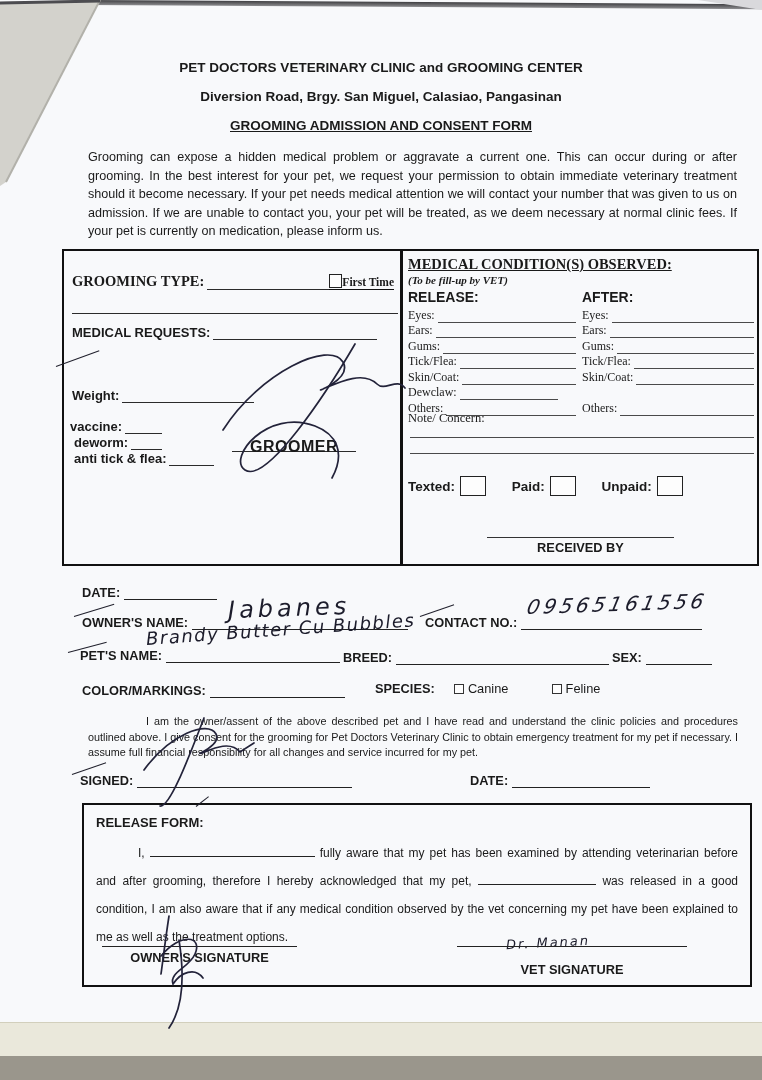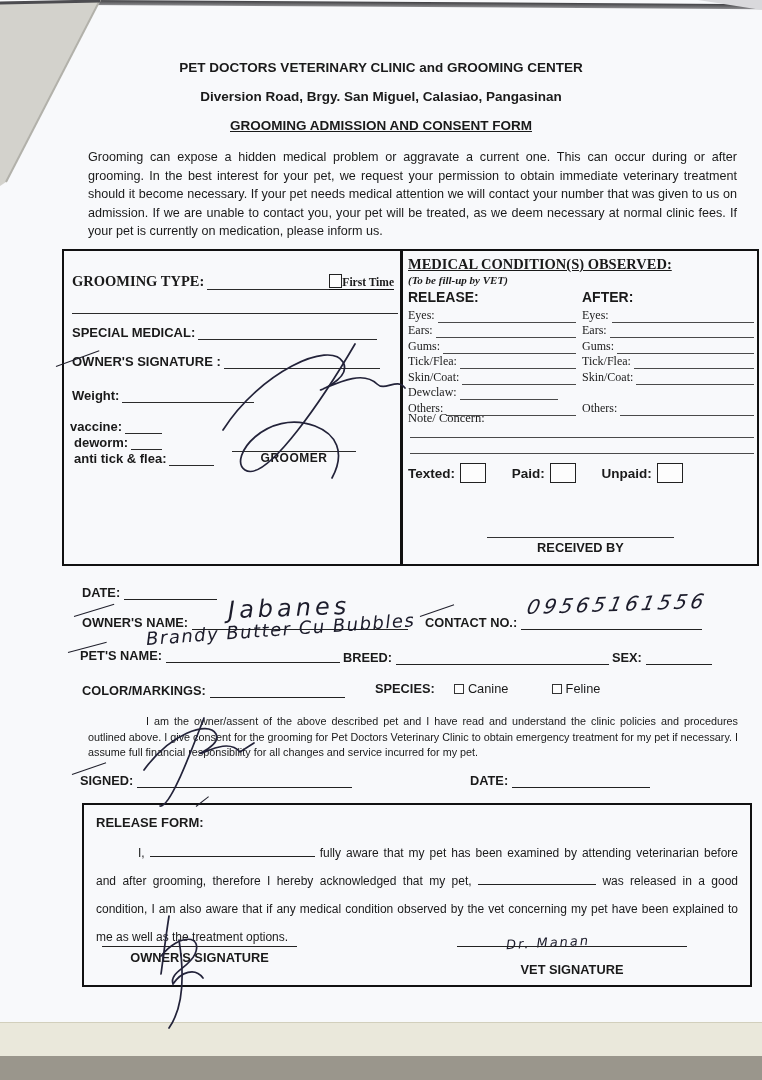--- a/index.html
+++ b/index.html
@@ -82,49 +82,45 @@
     <div class="abs divider"></div>
 
     <div class="abs frow" style="left:8px;top:22px;width:322px;">
       <span class="serif-b">GROOMING TYPE:</span>
       <span class="ln"></span>
       <span class="ft-wrap"><span class="cb"></span><span>First Time</span></span>
     </div>
     <div class="abs lnfix" style="left:8px;top:48px;width:326px;"></div>
 
     <div class="abs frow" style="left:8px;top:74px;width:305px;">
-      <span class="sans-b">SPECIAL MEDICAL:</span>
-      <span class="ln"></span>
-    </div>
-
-    <div class="abs frow" style="left:8px;top:103px;width:308px;">
-      <span class="sans-b">OWNER'S  SIGNATURE :</span>
-      <span class="ln"></span>
-    </div>
+      <span class="sans-b">MEDICAL REQUESTS:</span>
+      <span class="ln"></span>
+    </div>
+
 
     <div class="abs frow" style="left:8px;top:137px;width:182px;">
       <span class="sans-b">Weight:</span>
       <span class="ln"></span>
     </div>
 
     <div class="abs frow" style="left:6px;top:168px;width:92px;">
       <span class="sans-b">vaccine:</span>
       <span class="ln"></span>
     </div>
     <div class="abs frow" style="left:10px;top:184px;width:88px;">
       <span class="sans-b">deworm:</span>
       <span class="ln"></span>
     </div>
     <div class="abs frow" style="left:10px;top:200px;width:140px;">
       <span class="sans-b">anti tick &amp; flea:</span>
       <span class="ln"></span>
     </div>
 
     <div class="abs lnfix" style="left:168px;top:186px;width:124px;"></div>
-    <div class="abs" style="left:168px;top:200px;width:124px;text-align:center;font-weight:bold;font-size:12px;letter-spacing:0.5px;">GROOMER</div>
+    <div class="abs" style="left:168px;top:187px;width:124px;text-align:center;font-weight:bold;font-size:16px;letter-spacing:0.5px;">GROOMER</div>
 
     <div class="abs" style="left:344px;top:5px;font-family:'Liberation Serif',serif;font-weight:bold;font-size:14.5px;text-decoration:underline;">MEDICAL CONDITION(S) OBSERVED:</div>
     <div class="abs" style="left:344px;top:23px;font-family:'Liberation Serif',serif;font-weight:bold;font-style:italic;font-size:11px;">(To be fill-up by VET)</div>
     <div class="abs" style="left:344px;top:38px;font-weight:bold;font-size:14px;">RELEASE:</div>
     <div class="abs" style="left:518px;top:38px;font-weight:bold;font-size:14px;">AFTER:</div>
 
     <div class="med-col" style="left:344px;top:56px;">
       <div class="med-row">
           <span>Eyes:</span>
           <span class="ln"></span>
@@ -180,21 +176,21 @@
       <div class="med-row">
           <span>Others:</span>
           <span class="ln"></span>
         </div>
     </div>
 
     <div class="abs" style="left:344px;top:160px;font-family:'Liberation Serif',serif;font-size:12.5px;">Note/ Concern:</div>
     <div class="abs" style="left:346px;top:170px;width:344px;border-bottom:1px solid #4a4a4a;height:16px;"></div>
     <div class="abs" style="left:346px;top:186px;width:344px;border-bottom:1px solid #4a4a4a;height:16px;"></div>
 
-    <div class="abs" style="left:344px;top:212px;font-weight:bold;font-size:13.5px;">
+    <div class="abs" style="left:344px;top:225px;font-weight:bold;font-size:13.5px;">
       <span>Texted:</span><span class="paybox"></span>
       <span style="margin-left:22px;">Paid:</span><span class="paybox"></span>
       <span style="margin-left:22px;">Unpaid:</span><span class="paybox"></span>
     </div>
 
     <div class="abs" style="left:423px;top:272px;width:187px;border-bottom:1.4px solid #333;height:14px;"></div>
     <div class="abs" style="left:423px;top:289px;width:187px;text-align:center;font-weight:bold;font-size:12.8px;">RECEIVED BY</div>
   </div>
 
   <div class="fieldrow" style="left:82px;top:580px;width:135px;">

